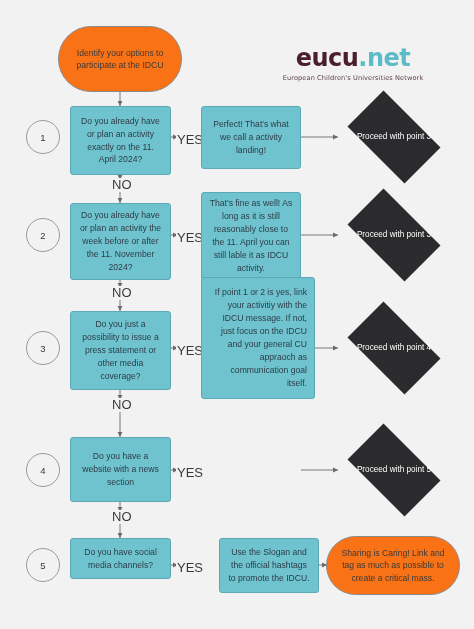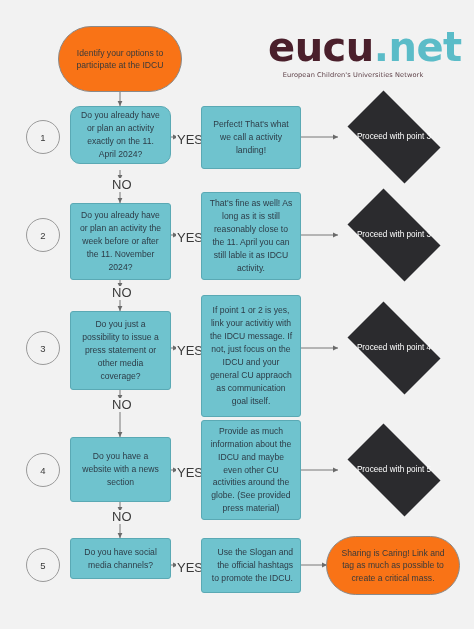--- a/index.html
+++ b/index.html
@@ -31,25 +31,26 @@
   
   .logo {
     position: absolute;
     left: 268px;
     top: 26px;
     width: 170px;
     text-align: center;
   }
   .logo-word {
     font-family: "DejaVu Sans", sans-serif;
-    font-size: 40px;
+    font-size: 24px;
     font-weight: 700;
     letter-spacing: -0.5px;
     line-height: 1.05;
     white-space: nowrap;
+    margin-top: 20px;
   }
   .logo-eucu { color: #4a1f2b; }
   .logo-dot  { color: #5bbcc8; }
   .logo-net  { color: #5bbcc8; }
   .logo-tag {
     font-family: "DejaVu Sans", sans-serif;
     font-size: 6.6px;
     color: #5e4148;
     letter-spacing: 0.1px;
     margin-top: 3px;
@@ -189,21 +190,21 @@
   </svg>
 
   <div class="logo">
     <div class="logo-word"><span class="logo-eucu">eucu</span><span class="logo-dot">.</span><span class="logo-net">net</span></div>
     <div class="logo-tag">European Children's Universities Network</div>
   </div>
 
   <div class="node terminal" style="left:58px; top:26px; width:124px; height:66px;">Identify your options to participate at the IDCU</div>
 
   <div class="step-circle" style="left:26px; top:120px;">1</div>
-  <div class="node qbox" style="left:70px; top:106px; width:101px; height:58px;border-radius:10px;">Do you already have or plan an activity exactly on the 11. April 2024?</div>
+  <div class="node qbox" style="left:70px; top:106px; width:101px; height:69px;">Do you already have or plan an activity exactly on the 11. April 2024?</div>
   <div class="edge-label" style="left:176px; top:133px;">YES</div>
   <div class="node abox" style="left:201px; top:106px; width:100px; height:63px;">Perfect! That's what we call a activity landing!</div>
   <div class="diamond-wrap" style="left:337px; top:101px; width:114px; height:72px;">
     <div class="diamond-shape"></div>
     <div class="diamond-label">Proceed with point 3</div>
   </div>
   <div class="edge-label" style="left:111px; top:178px;">NO</div>
 
   <div class="step-circle" style="left:26px; top:218px;">2</div>
   <div class="node qbox" style="left:70px; top:203px; width:101px; height:77px;">Do you already have or plan an activity the week before or after the 11. November 2024?</div>
@@ -211,36 +212,35 @@
   <div class="node abox" style="left:201px; top:192px; width:100px; height:88px;">That's fine as well! As long as it is still reasonably close to the 11. April you can still lable it as IDCU activity.</div>
   <div class="diamond-wrap" style="left:337px; top:199px; width:114px; height:72px;">
     <div class="diamond-shape"></div>
     <div class="diamond-label">Proceed with point 3</div>
   </div>
   <div class="edge-label" style="left:111px; top:286px;">NO</div>
 
   <div class="step-circle" style="left:26px; top:331px;">3</div>
   <div class="node qbox" style="left:70px; top:311px; width:101px; height:79px;">Do you just a possibility to issue a press statement or other media coverage?</div>
   <div class="edge-label" style="left:176px; top:344px;">YES</div>
-  <div class="node abox" style="left:201px; top:295px; width:100px; height:122px;">If point 1 or 2 is yes, link your activitiy with the IDCU message. If not, just focus on the IDCU and your general CU appraoch as communication goal itself.</div>
+  <div class="node abox" style="left:201px; top:277px; width:114px; height:122px;text-align:right;">If point 1 or 2 is yes, link your activitiy with the IDCU message. If not, just focus on the IDCU and your general CU appraoch as communication goal itself.</div>
   <div class="diamond-wrap" style="left:337px; top:312px; width:114px; height:72px;">
     <div class="diamond-shape"></div>
     <div class="diamond-label">Proceed with point 4</div>
   </div>
   <div class="edge-label" style="left:111px; top:398px;">NO</div>
 
   <div class="step-circle" style="left:26px; top:453px;">4</div>
   <div class="node qbox" style="left:70px; top:437px; width:101px; height:65px;">Do you have a website with a news section</div>
   <div class="edge-label" style="left:176px; top:466px;">YES</div>
-  <div class="node abox" style="left:201px; top:420px; width:100px; height:100px;">Provide as much information about the IDCU and maybe even other CU activities around the globe. (See provided press material)</div>
   <div class="diamond-wrap" style="left:337px; top:434px; width:114px; height:72px;">
     <div class="diamond-shape"></div>
     <div class="diamond-label">Proceed with point 5</div>
   </div>
   <div class="edge-label" style="left:111px; top:510px;">NO</div>
 
   <div class="step-circle" style="left:26px; top:548px;">5</div>
   <div class="node qbox" style="left:70px; top:538px; width:101px; height:41px;">Do you have social media channels?</div>
   <div class="edge-label" style="left:176px; top:561px;">YES</div>
-  <div class="node abox" style="left:201px; top:538px; width:100px; height:55px;text-align:right;">Use the Slogan and the official hashtags to promote the IDCU.</div>
+  <div class="node abox" style="left:219px; top:538px; width:100px; height:55px;">Use the Slogan and the official hashtags to promote the IDCU.</div>
   <div class="node terminal" style="left:326px; top:536px; width:134px; height:59px;">Sharing is Caring! Link and tag as much as possible to create a critical mass.</div>
 
 </div>
 
 </body></html>

